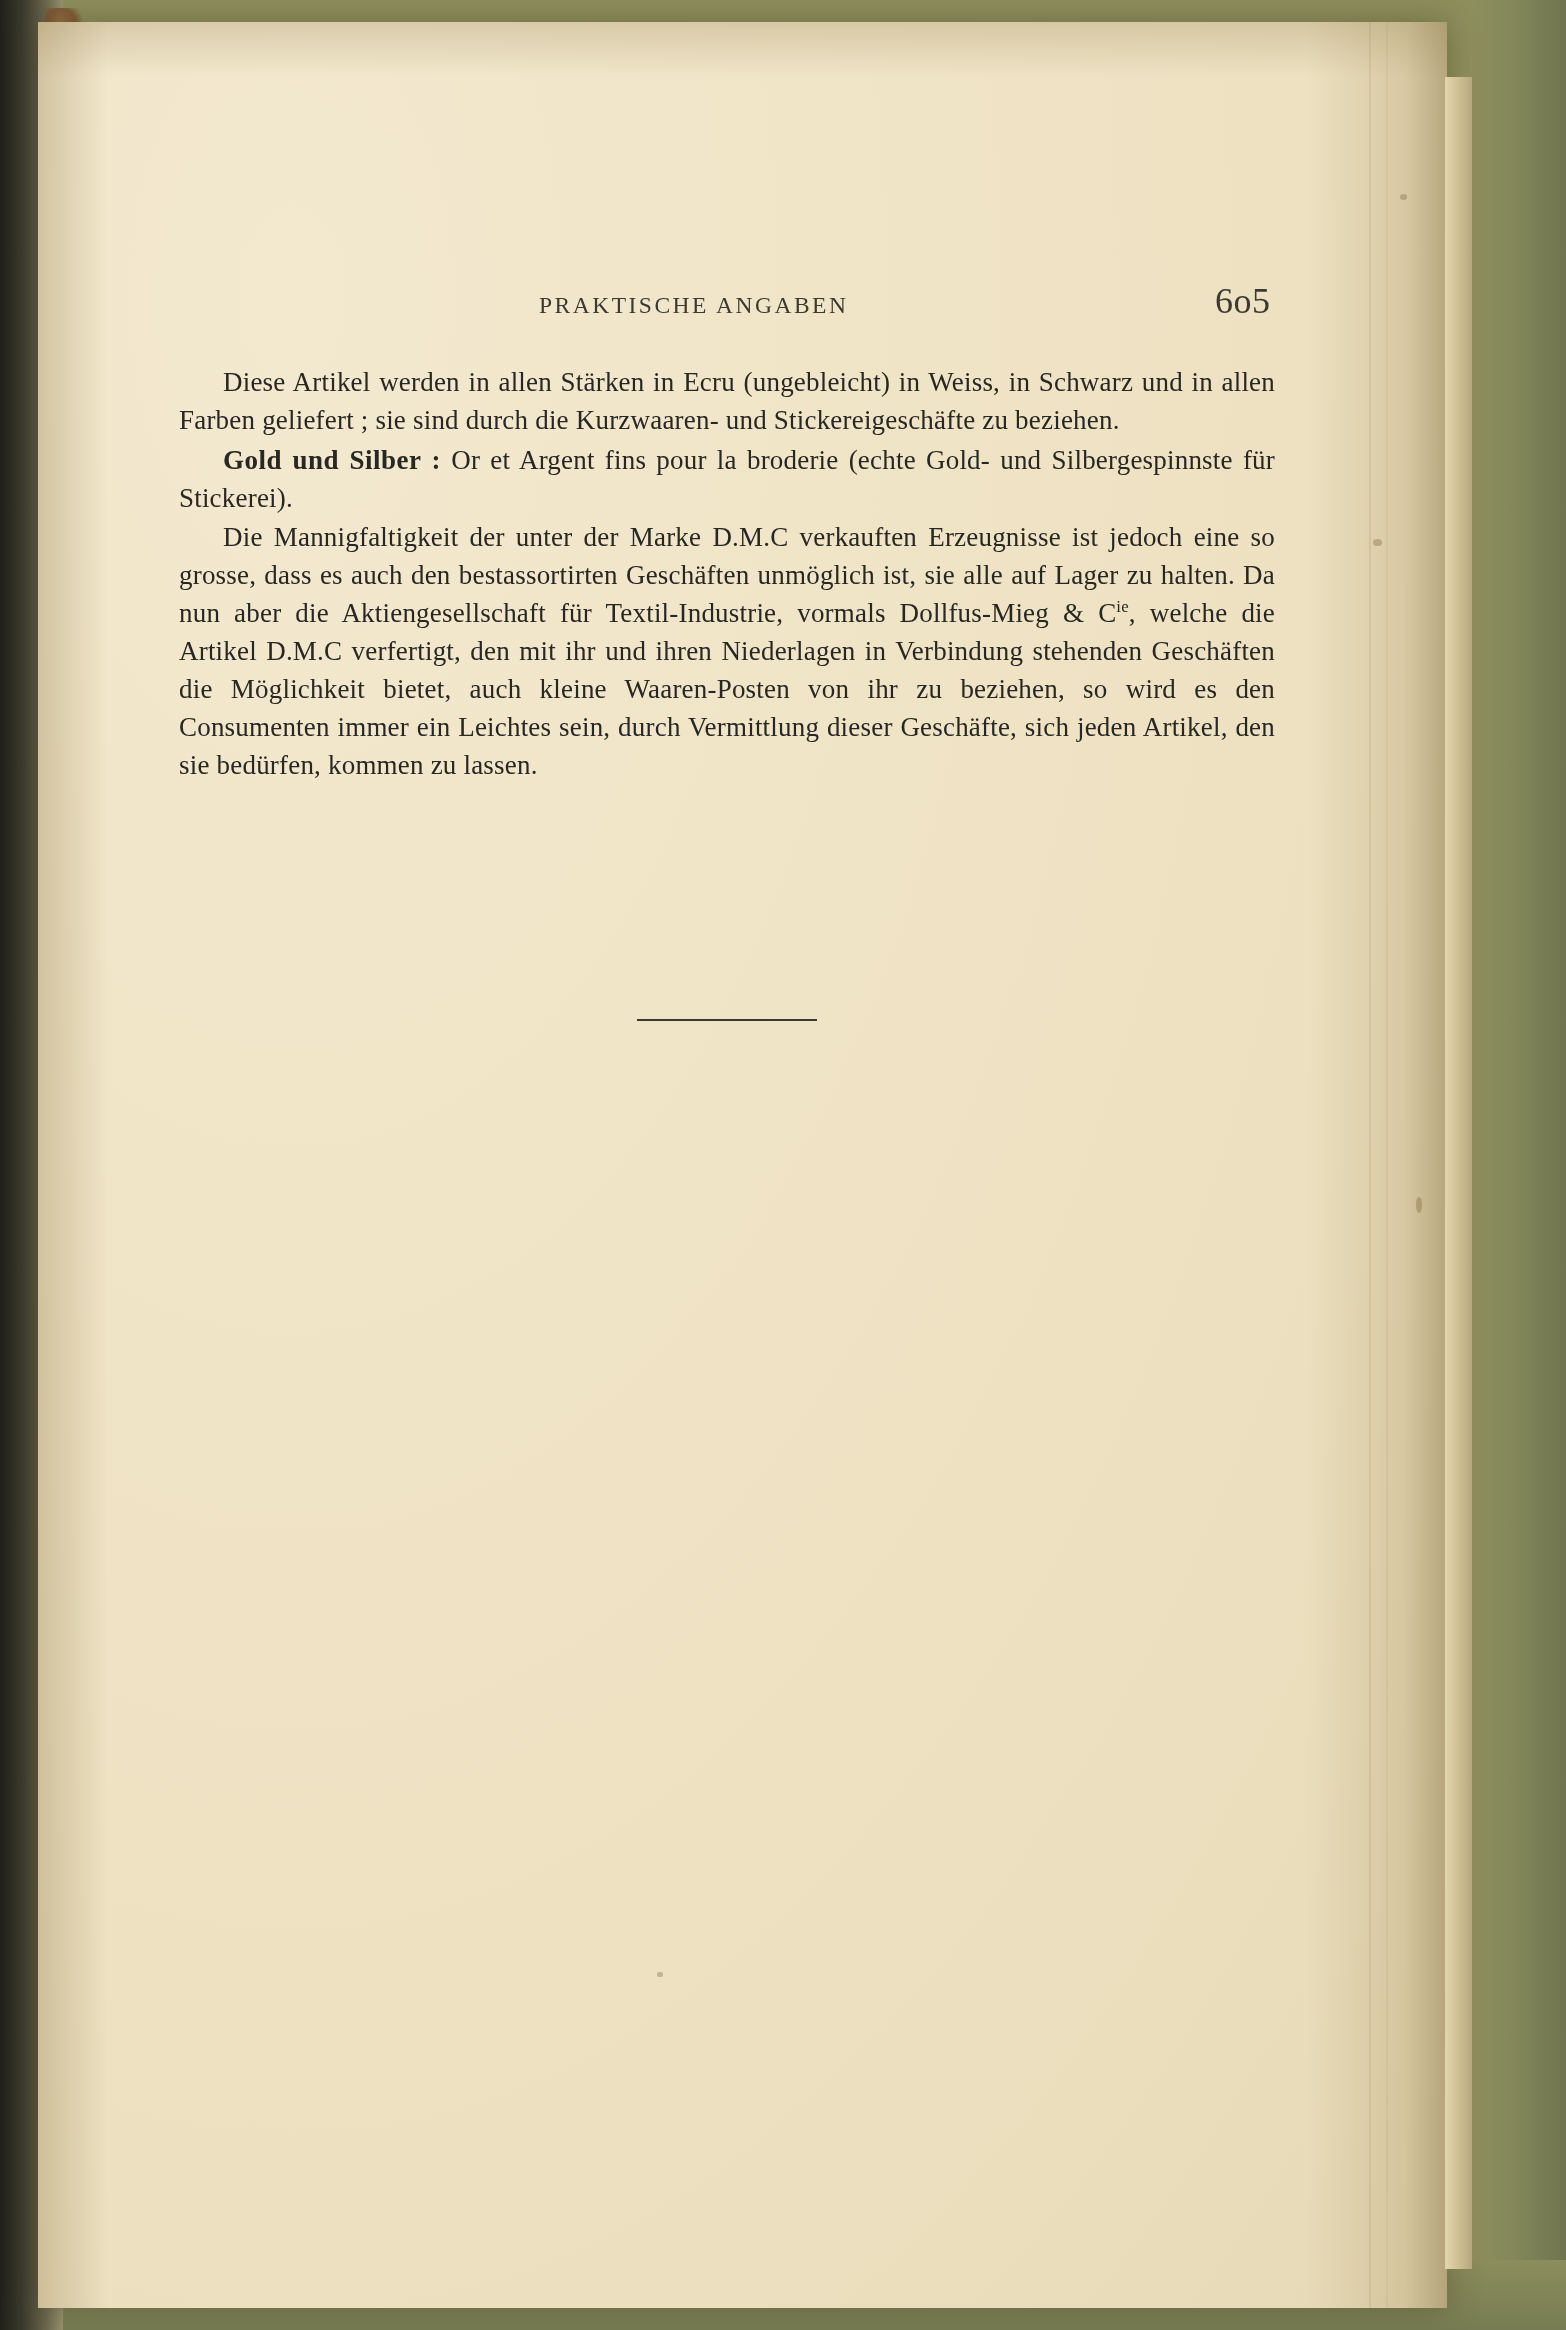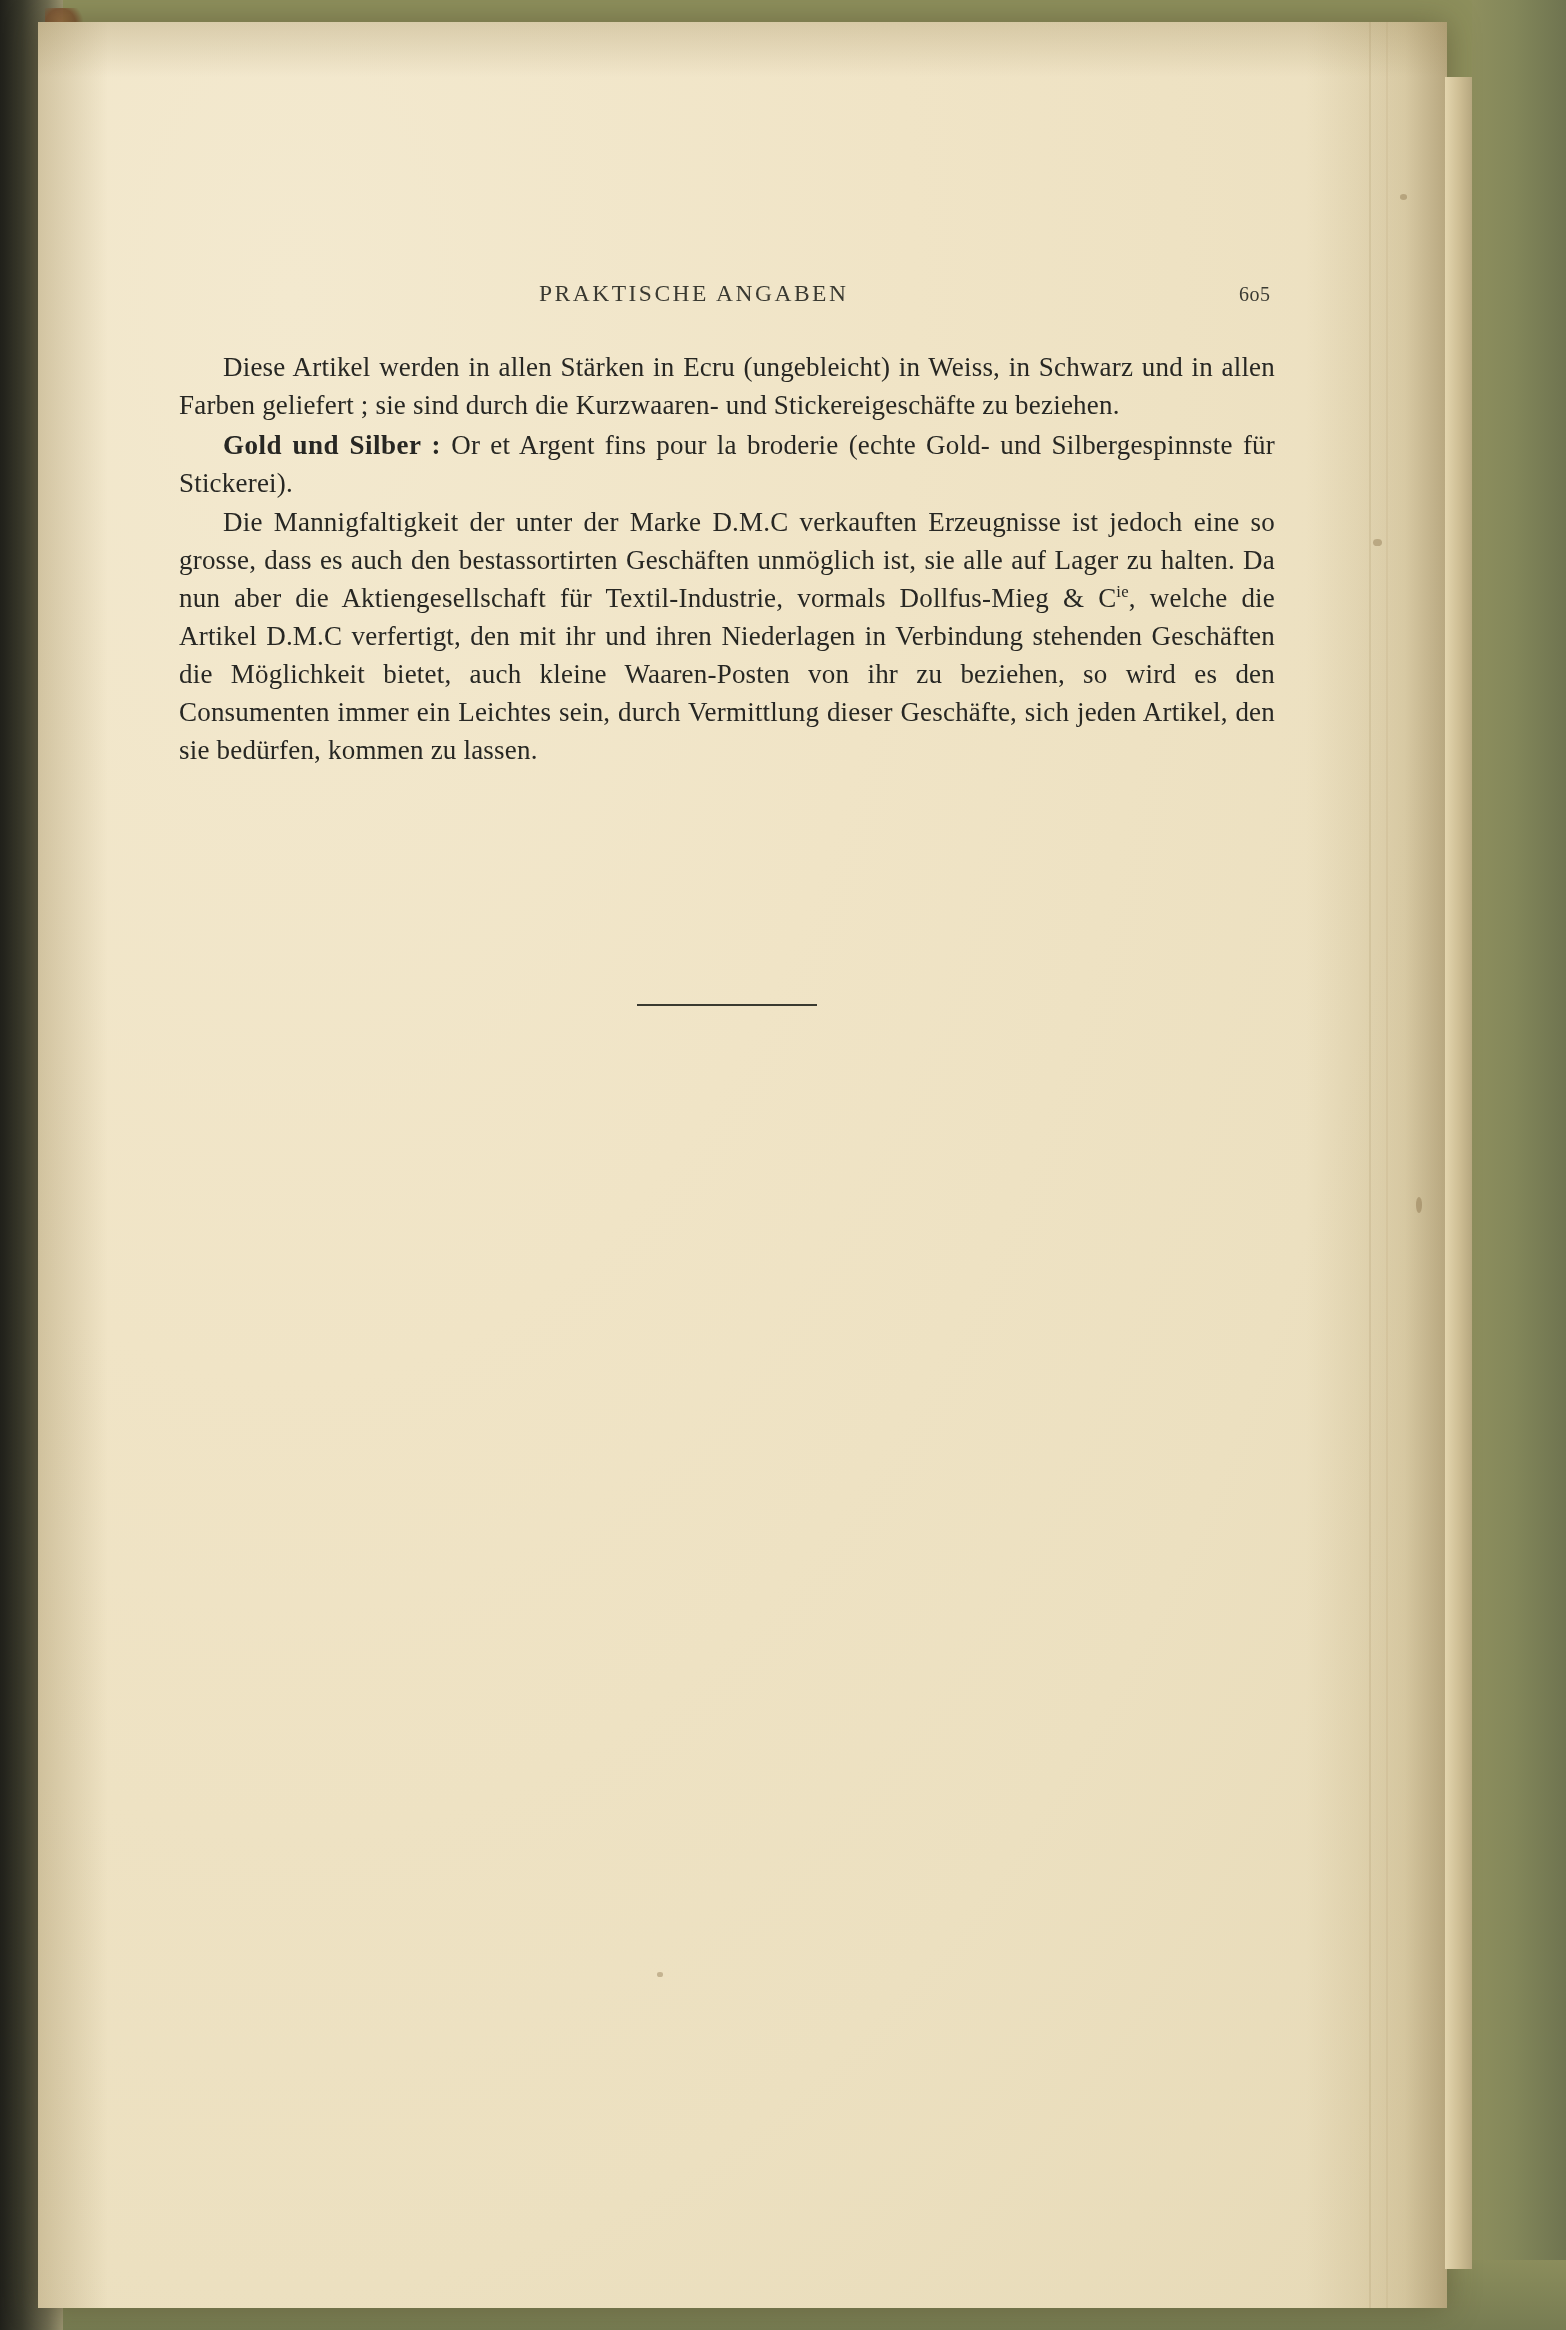--- a/index.html
+++ b/index.html
@@ -128,21 +128,21 @@
     margin-bottom: 41px;
     padding-left: 360px;
   }
   .runhead-title {
     font-size: 23.5px;
     letter-spacing: 2.5px;
     color: #3a3a32;
     white-space: nowrap;
   }
   .runhead-folio {
-    font-size: 20px;
+    font-size: 36px;
     color: #3a3a32;
     letter-spacing: 0.4px;
     padding-right: 4.7px;
   }
 
   p.para {
     margin: 0 0 1.6px 0;
     font-size: 27px;
     line-height: 38px;
     text-align: justify;

